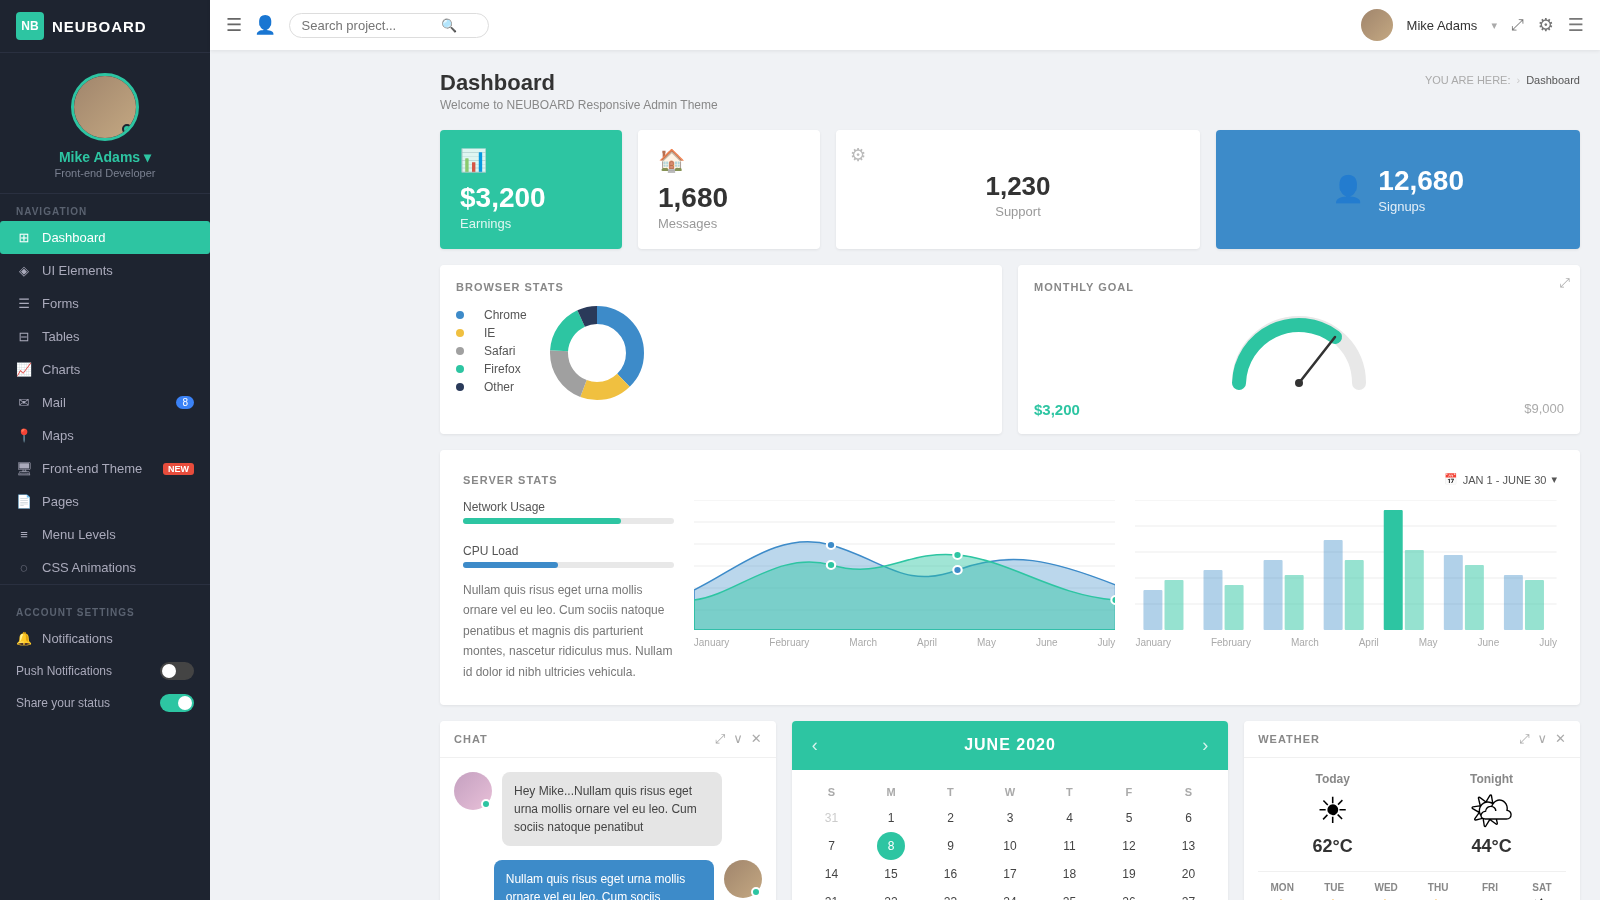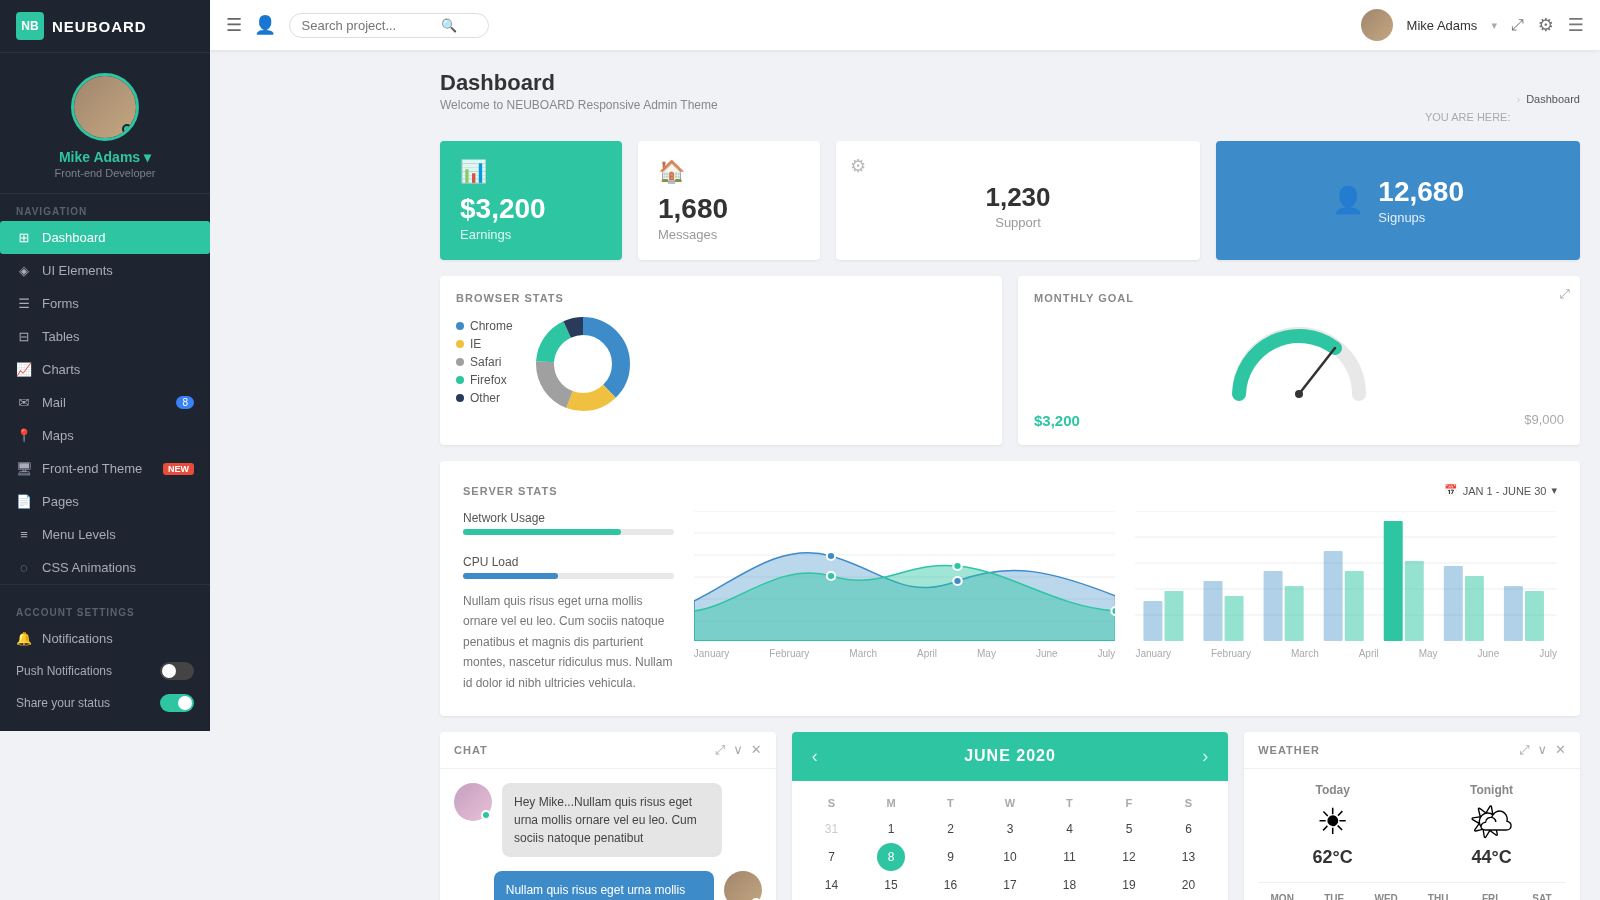--- a/index.html
+++ b/index.html
@@ -1,19 +1,19 @@
 <!DOCTYPE html>
 <html><head>
   <meta charset="utf-8">
   <style>
     * { box-sizing: border-box; margin: 0; padding: 0; }
     body { font-family: 'Segoe UI', Arial, sans-serif; background: #f0f2f5; display: flex; height: 900px; overflow: hidden; font-size: 13px; }
 
     
-    #sidebar { width: 210px; background: #1e2430; color: #aab; display: flex; flex-direction: column; flex-shrink: 0; height: 731px; overflow-y: auto; }
+    #sidebar { width: 210px; background: #1e2430; color: #aab; display: flex; flex-direction: column; flex-shrink: 0; height: 900px; overflow-y: auto; }
     #sidebar-brand { padding: 12px 16px; display: flex; align-items: center; gap: 8px; border-bottom: 1px solid #2a3040; }
     #sidebar-brand .brand-icon { width: 28px; height: 28px; background: #2dc5a2; border-radius: 4px; display: flex; align-items: center; justify-content: center; color: #fff; font-weight: bold; font-size: 12px; }
     #sidebar-brand .brand-name { color: #fff; font-weight: 700; font-size: 15px; letter-spacing: 1px; }
     .sidebar-profile { display: flex; flex-direction: column; align-items: center; padding: 20px 10px 14px; border-bottom: 1px solid #2a3040; }
     .sidebar-avatar { width: 68px; height: 68px; border-radius: 50%; background: #888; border: 3px solid #2dc5a2; overflow: hidden; display: flex; align-items: center; justify-content: center; position: relative; }
     .sidebar-avatar .dot { position: absolute; bottom: 4px; right: 4px; width: 10px; height: 10px; background: #2dc5a2; border-radius: 50%; border: 2px solid #1e2430; }
     .avatar-img { width: 100%; height: 100%; background: linear-gradient(135deg, #a0856c 0%, #c4a882 100%); }
     .sidebar-username { color: #fff; font-weight: 600; margin-top: 8px; font-size: 14px; }
     .sidebar-username span { color: #2dc5a2; }
     .sidebar-role { color: #7a8090; font-size: 11px; margin-top: 2px; }
@@ -46,37 +46,37 @@
     .topbar-expand { color: #777; cursor: pointer; font-size: 16px; }
     .topbar-menu { color: #777; cursor: pointer; font-size: 18px; }
 
     
     #main { margin-left: 210px; margin-top: 50px; flex: 1; overflow-y: auto; padding: 20px; height: calc(900px - 50px); }
 
     .page-header { display: flex; justify-content: space-between; align-items: flex-start; margin-bottom: 18px; }
     .page-title { font-size: 22px; font-weight: 600; color: #333; }
     .page-subtitle { font-size: 12px; color: #888; margin-top: 2px; }
     .breadcrumb { font-size: 11px; color: #999; display: flex; align-items: center; gap: 6px; margin-top: 4px; }
-    .breadcrumb-here { color: #aaa; margin-top: 37px; }
+    .breadcrumb-here { color: #aaa; }
     .breadcrumb-current { color: #555; }
 
     
     .stats-row { display: grid; grid-template-columns: 1fr 1fr 2fr 2fr; gap: 16px; margin-bottom: 16px; }
     .stat-card { background: #fff; border-radius: 4px; padding: 18px 20px; display: flex; flex-direction: column; align-items: flex-start; justify-content: center; box-shadow: 0 1px 3px rgba(0,0,0,0.07); }
     .stat-card.teal { background: #2dc5a2; color: #fff; }
     .stat-card.blue { background: #3d8bc9; color: #fff; }
     .stat-card .card-icon { font-size: 22px; margin-bottom: 8px; opacity: 0.85; }
     .stat-card .card-value { font-size: 28px; font-weight: 700; }
     .stat-card .card-label { font-size: 13px; opacity: 0.85; margin-top: 2px; }
 
     
     .browser-stats-card { background: #fff; border-radius: 4px; padding: 16px; box-shadow: 0 1px 3px rgba(0,0,0,0.07); }
     .card-title-sm { font-size: 11px; font-weight: 700; color: #888; letter-spacing: 1px; text-transform: uppercase; margin-bottom: 10px; }
     .browser-legend { list-style: none; font-size: 12px; color: #555; }
-    .browser-legend li { display: flex; align-items: center; gap: 6px; margin-bottom: 4px; }
+    .browser-legend li { display: flex; align-items: center; gap: 20px; margin-bottom: 4px; }
     .dot-legend { width: 8px; height: 8px; border-radius: 50%; display: inline-block; }
 
     
     .monthly-goal-card { background: #fff; border-radius: 4px; padding: 16px; box-shadow: 0 1px 3px rgba(0,0,0,0.07); position: relative; }
     .goal-expand { position: absolute; top: 10px; right: 10px; color: #aaa; cursor: pointer; }
     .goal-amounts { display: flex; justify-content: space-between; margin-top: 8px; font-size: 13px; }
     .goal-current { color: #2dc5a2; font-weight: 700; font-size: 15px; }
     .goal-target { color: #aaa; font-size: 13px; }
 
     

